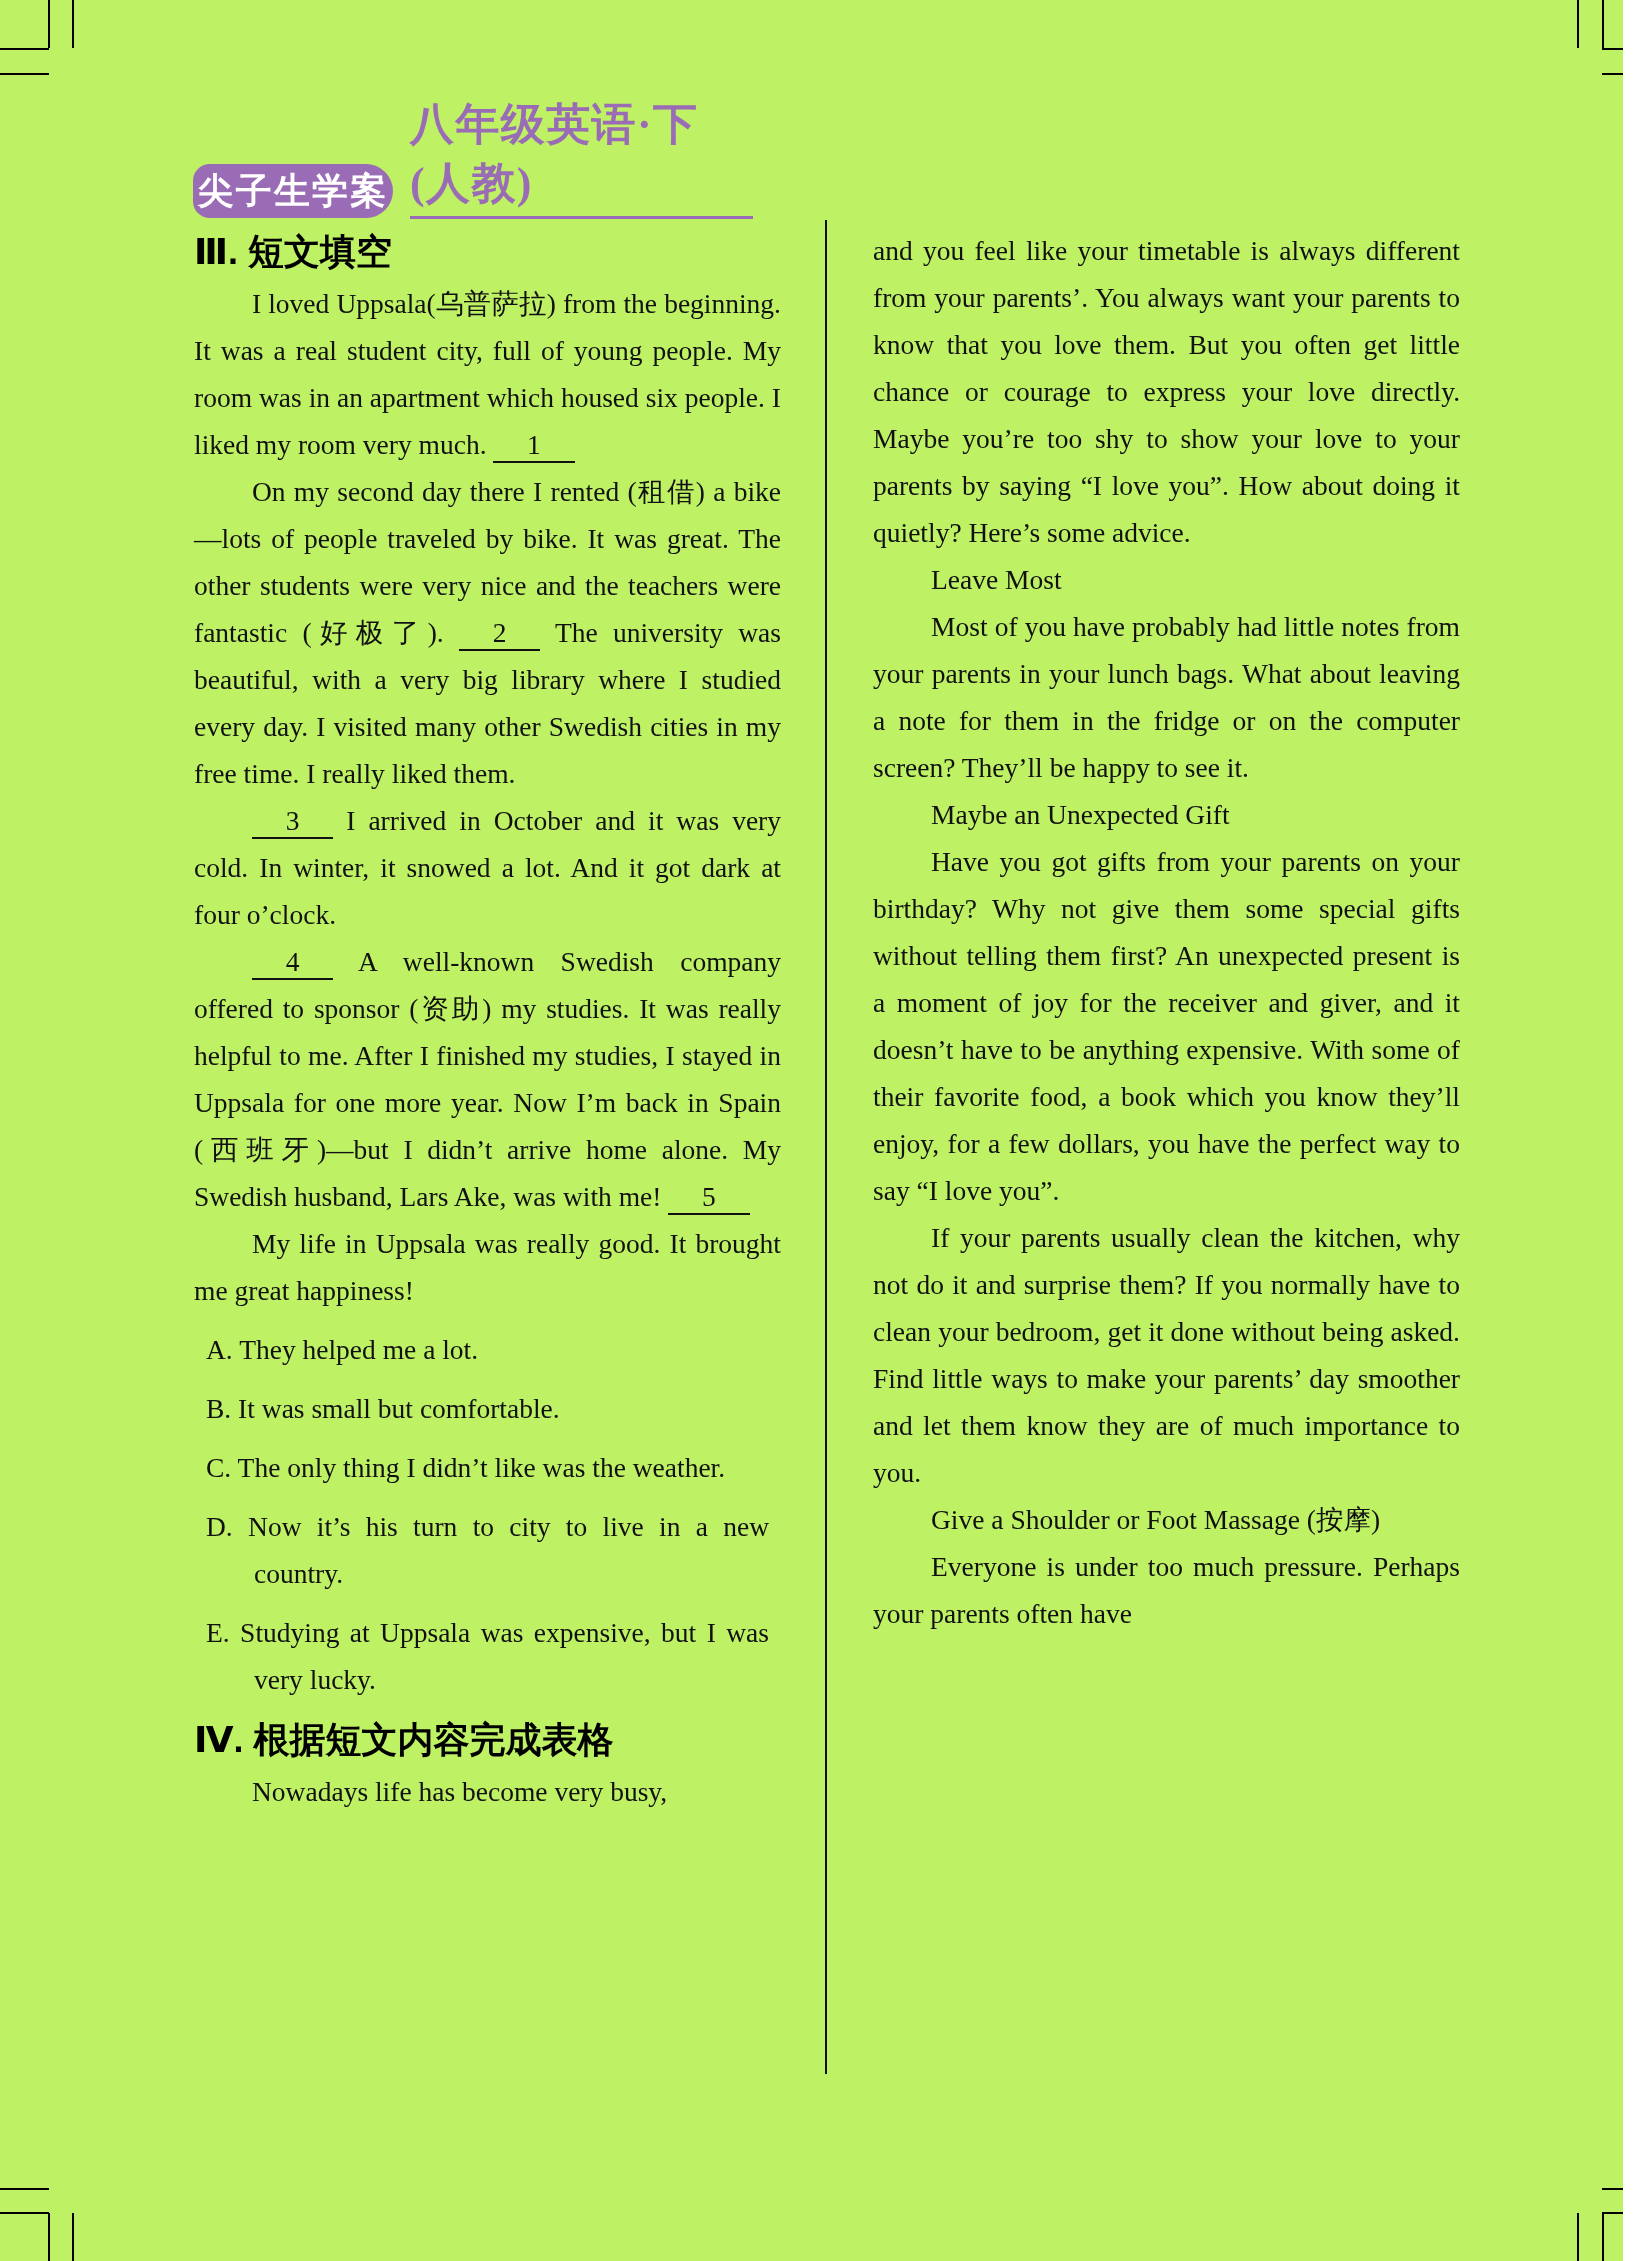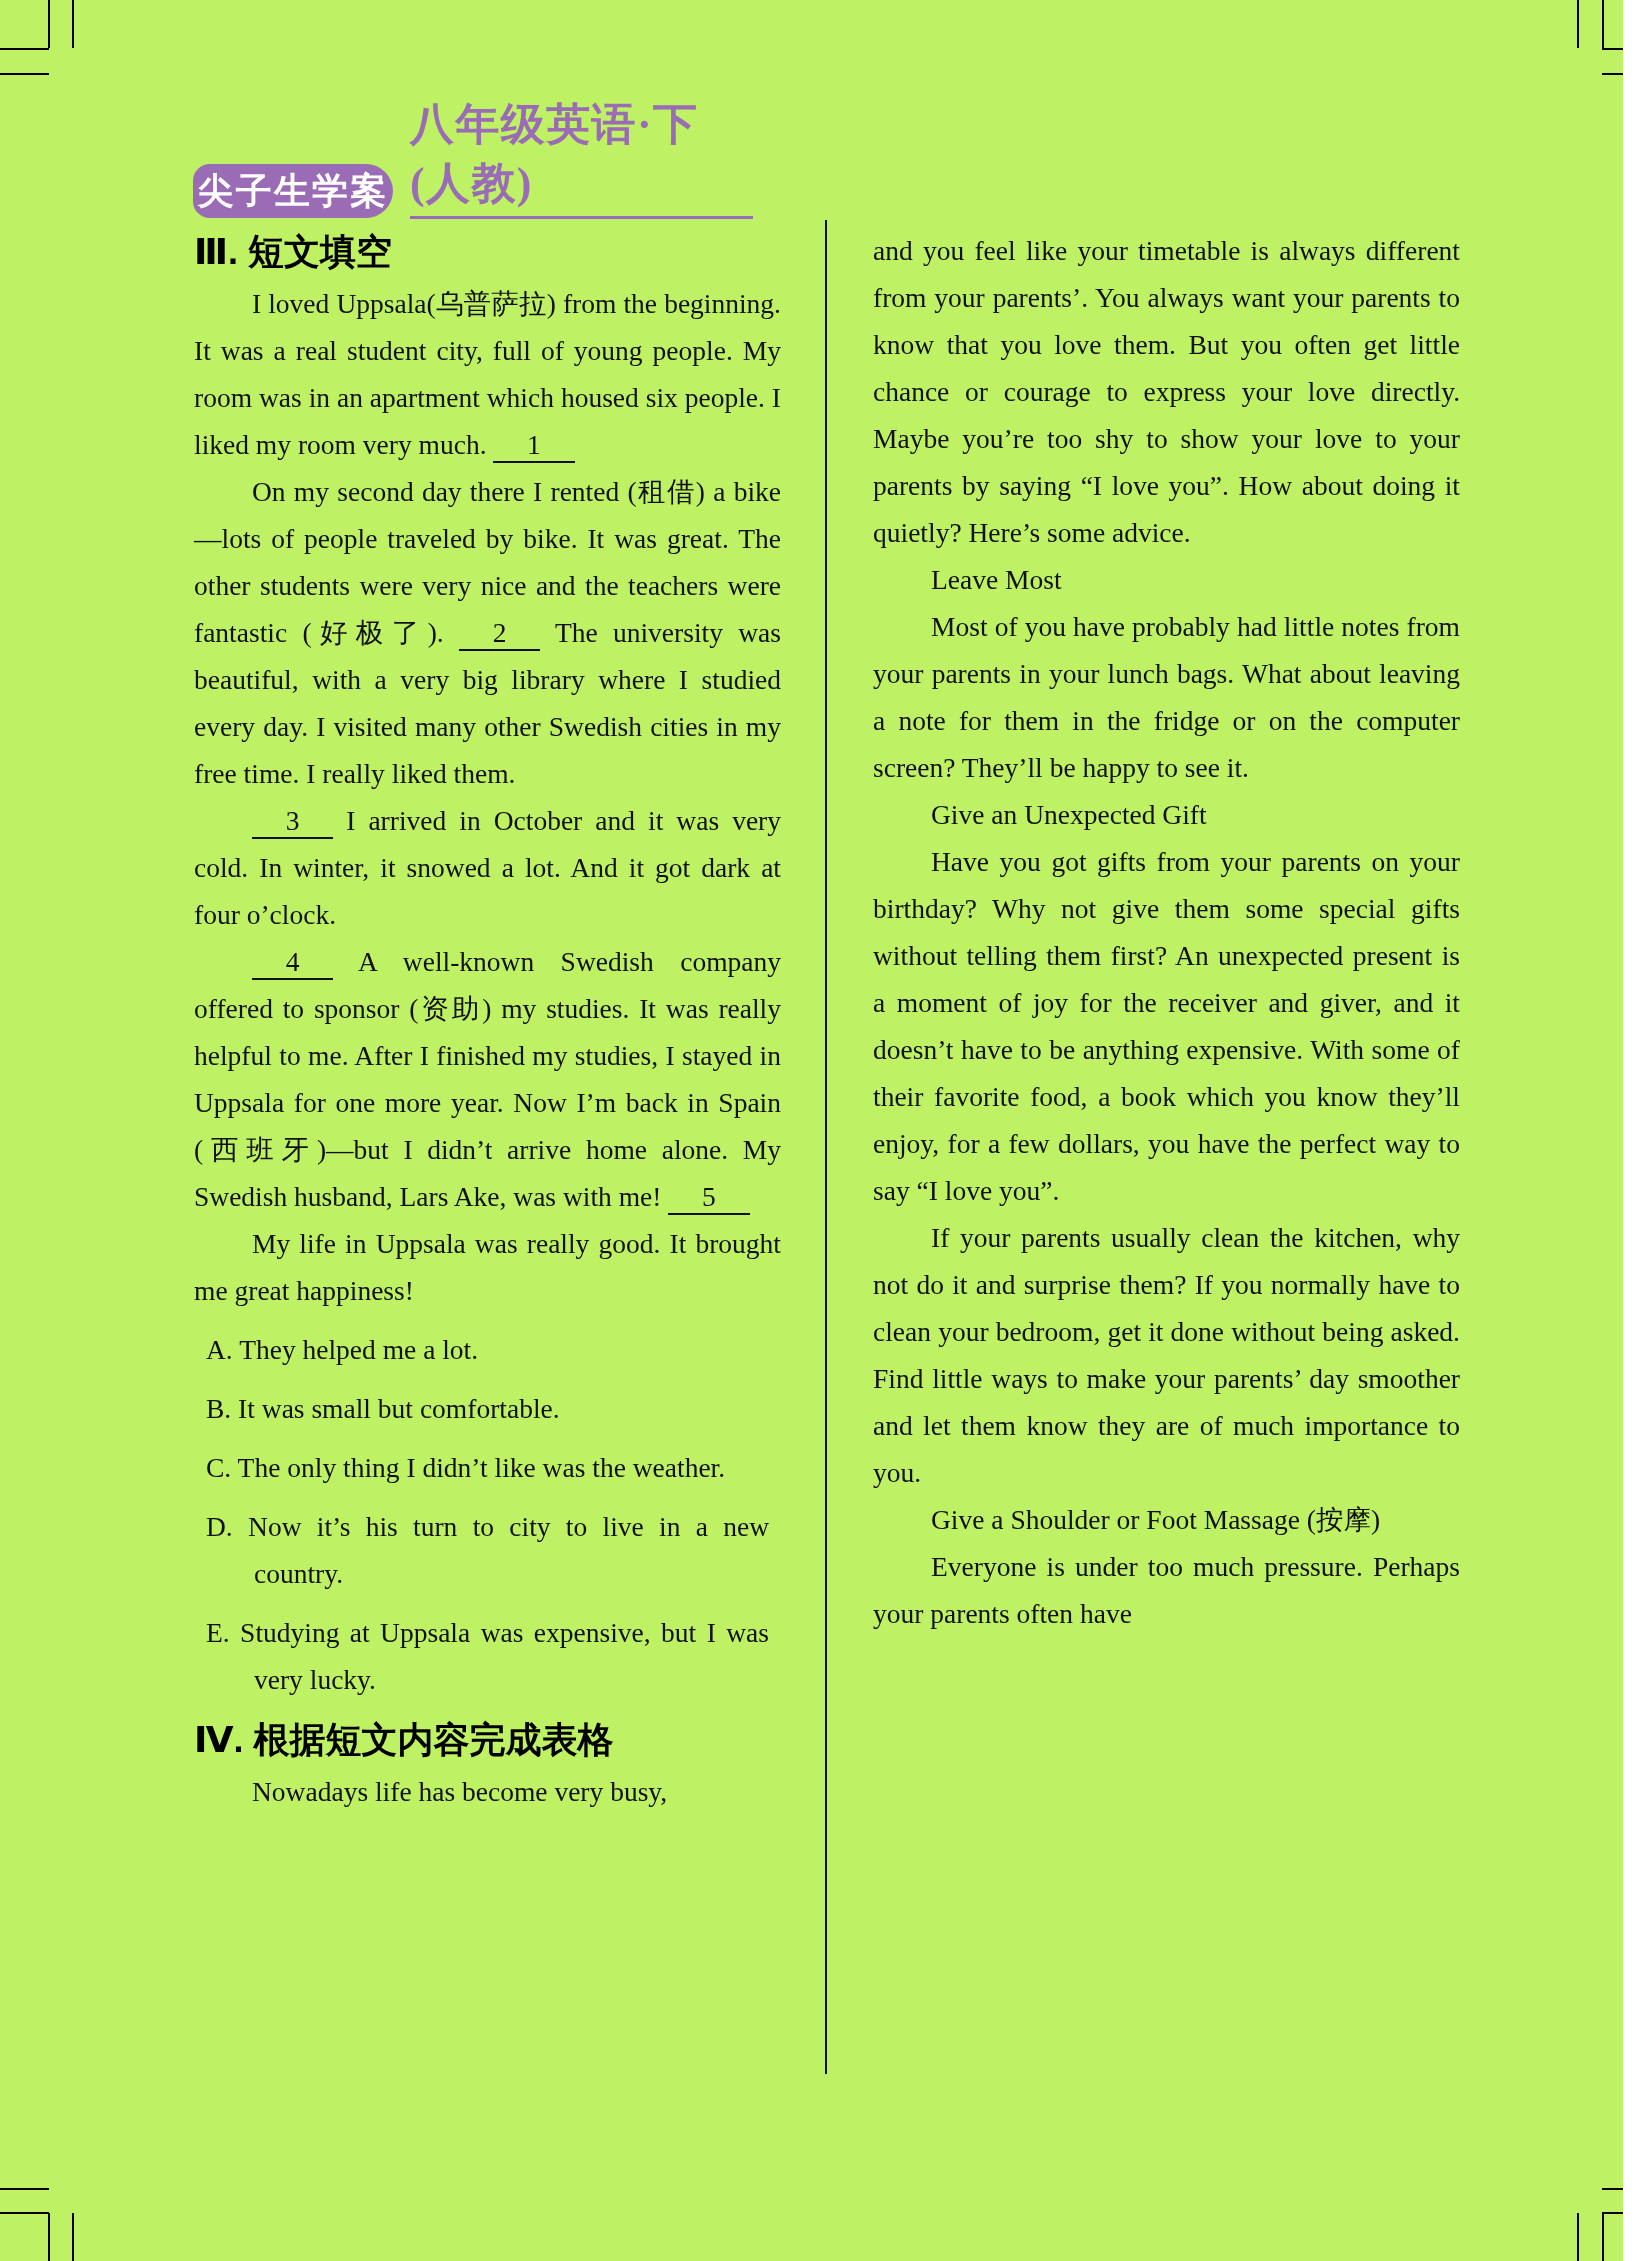--- a/index.html
+++ b/index.html
@@ -116,21 +116,21 @@
     <div>
         <p class="para indent">Nowadays life has become very busy,</p>
       </div>
   </section>
 
   <section class="column column-right">
     <div>
         <p class="para">and you feel like your timetable is always different from your parents’. You always want your parents to know that you love them. But you often get little chance or courage to express your love directly. Maybe you’re too shy to show your love to your parents by saying “I love you”. How about doing it quietly?  Here’s some advice.</p>
         <p class="para subhead">Leave Most</p>
         <p class="para indent">Most of you have probably had little notes from your parents in your lunch bags. What about leaving a note for them in the fridge or on the computer screen? They’ll be happy to see it.</p>
-        <p class="para subhead">Give an Unexpected Gift</p>
+        <p class="para subhead">Maybe an Unexpected Gift</p>
         <p class="para indent">Have you got gifts from your parents on your birthday?  Why not give them some special gifts without telling them first?  An unexpected present is a moment of joy for the receiver and giver, and it doesn’t have to be anything expensive. With some of their favorite food, a book which you know they’ll enjoy, for a few dollars, you have the perfect way to say “I love you”.</p>
         <p class="para indent">If your parents usually clean the kitchen, why not do it and surprise them? If you normally have to clean your bedroom, get it done without being asked. Find little ways to make your parents’ day smoother and let them know they are of much importance to you.</p>
         <p class="para subhead">Give a Shoulder or Foot Massage (按摩)</p>
         <p class="para indent">Everyone is under too much pressure. Perhaps your parents often have</p>
       </div>
   </section>
 
 </div>
 
 

